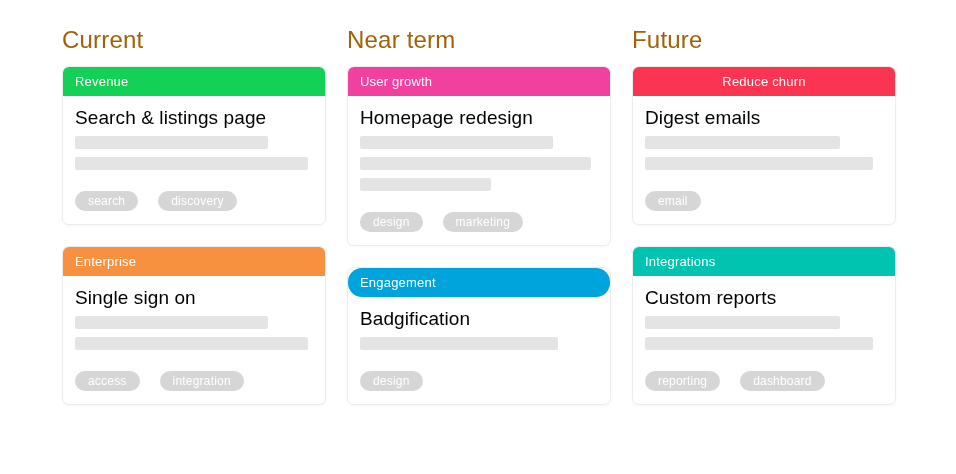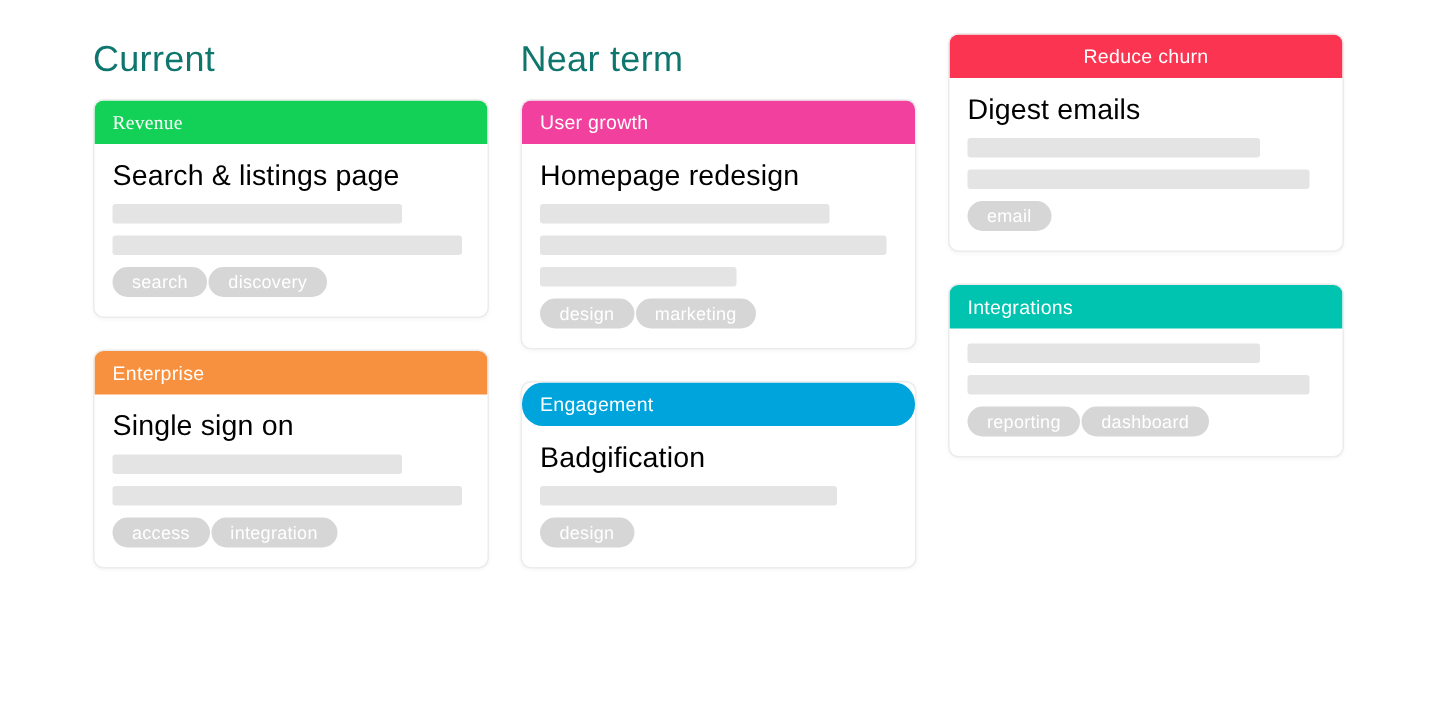--- a/index.html
+++ b/index.html
@@ -11,21 +11,21 @@
   }
   .board {
     display: flex;
     padding: 22px 0 0 62px;
     gap: 21px;
   }
   .column { width: 264px; flex: 0 0 264px; }
   .column-title {
     font-size: 24px;
     font-weight: 400;
-    color: #0f766e;
+    color: #a16207;
     line-height: 36px;
     margin-bottom: 8px;
     letter-spacing: 0.2px;
   }
   .card {
     background: #ffffff;
     border: 1px solid #ececec;
     border-radius: 7px;
     overflow: hidden;
     box-shadow: 0 1px 3px rgba(0,0,0,0.04);
@@ -49,22 +49,22 @@
     letter-spacing: 0.1px;
   }
   .bars .bar {
     height: 13px;
     background: #e4e4e4;
     border-radius: 2px;
     margin-bottom: 8px;
   }
   .tags {
     display: flex;
-    gap: 1px;
-    margin-top: 8px;
+    gap: 20px;
+    margin-top: 21px;
   }
   .tag {
     display: inline-block;
     background: #d6d6d6;
     color: #ffffff;
     font-size: 12px;
     line-height: 12px;
     padding: 4px 13px;
     border-radius: 11px;
     letter-spacing: 0.2px;
@@ -73,21 +73,21 @@
 </style>
 </head>
 <body>
 
 <div class="board">
 
   <div class="column">
     <h2 class="column-title">Current</h2>
 
     <div class="card">
-      <div class="card-header" style="background-color: rgb(19, 209, 86); font-family: Liberation Serif, serif;">
+      <div class="card-header" style="background-color: rgb(19, 209, 86);">
         <span>Revenue</span>
       </div>
       <div class="card-body">
         <div class="card-title">Search &amp; listings page</div>
         <div class="bars">
             <div class="bar" style="width: 81%;"></div>
             <div class="bar" style="width: 98%;"></div>
           </div>
         <div class="tags">
             <span class="tag">search</span>
@@ -145,20 +145,21 @@
             <div class="bar" style="width: 83%;"></div>
           </div>
         <div class="tags">
             <span class="tag">design</span>
           </div>
       </div>
     </div>
   </div>
 
   <div class="column">
+    <h2 class="column-title">Future</h2>
 
     <div class="card">
       <div class="card-header" style="background-color: rgb(251, 53, 81); text-align: center;">
         <span>Reduce churn</span>
       </div>
       <div class="card-body">
         <div class="card-title">Digest emails</div>
         <div class="bars">
             <div class="bar" style="width: 82%;"></div>
             <div class="bar" style="width: 96%;"></div>
@@ -167,20 +168,21 @@
             <span class="tag">email</span>
           </div>
       </div>
     </div>
 
     <div class="card">
       <div class="card-header" style="background-color: rgb(0, 196, 175);">
         <span>Integrations</span>
       </div>
       <div class="card-body">
+        <div class="card-title">Custom reports</div>
         <div class="bars">
             <div class="bar" style="width: 82%;"></div>
             <div class="bar" style="width: 96%;"></div>
           </div>
         <div class="tags">
             <span class="tag">reporting</span>
             <span class="tag">dashboard</span>
           </div>
       </div>
     </div>

